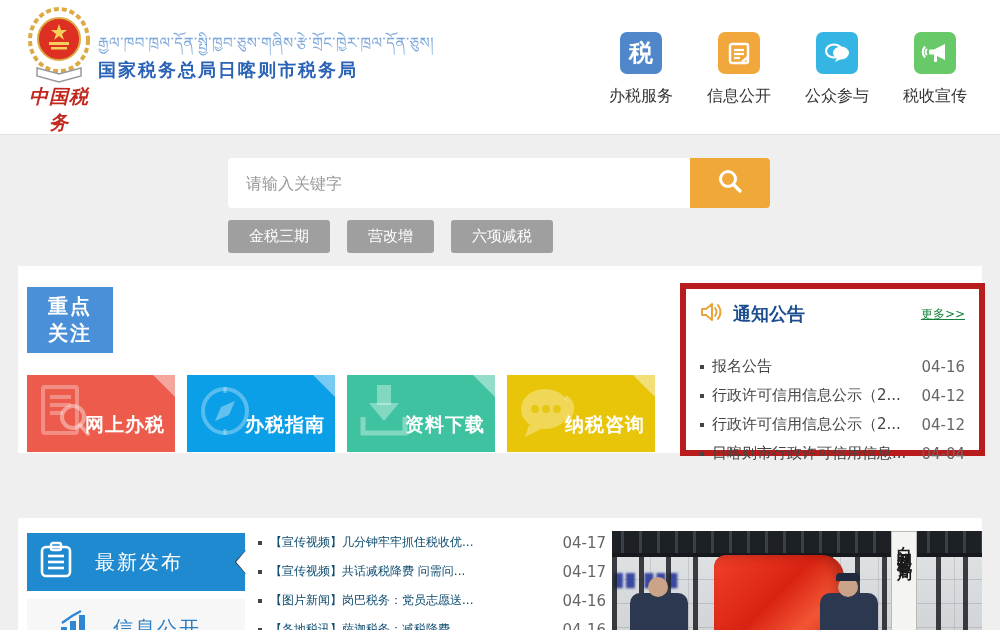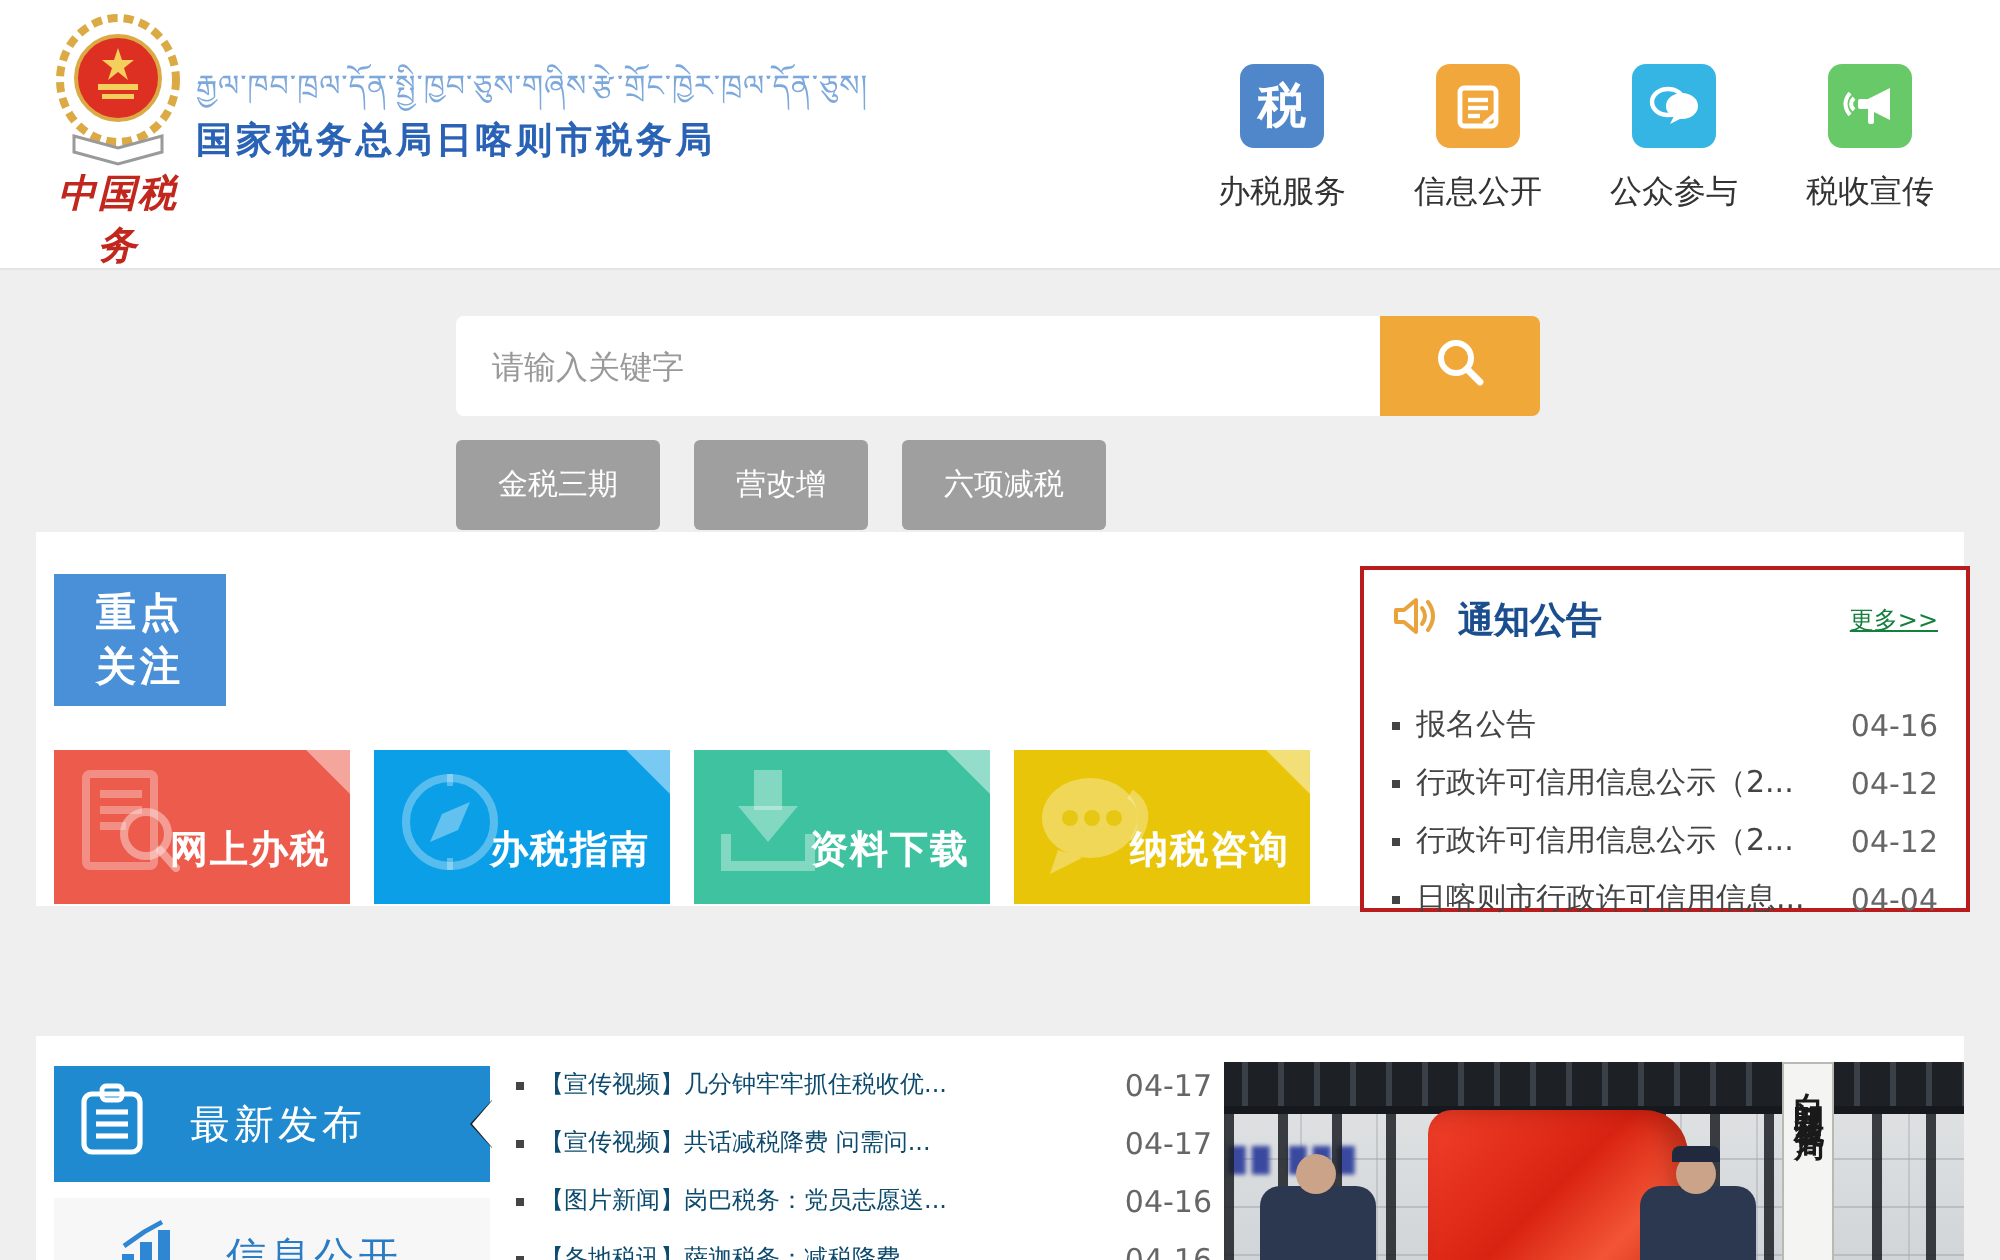--- a/index.html
+++ b/index.html
@@ -19,34 +19,34 @@
   .nav-glyph { font-size:24px; font-weight:bold; color:#fff; }
   .nav-label { margin-top:12px; font-size:16px; color:#333; }
 
   
   .search-section { position:absolute; top:136px; left:0; width:1000px; height:129px; background:#efefef; }
   .search-row { position:absolute; left:228px; top:22px; display:flex; }
   .search-input { width:462px; height:50px; background:#fff; border:none; outline:none; border-radius:4px 0 0 4px; padding:0 18px; font-size:16px; color:#333; font-family:inherit; }
   .search-input::placeholder { color:#999; }
   .search-btn { width:80px; height:50px; background:#f0a838; border:none; border-radius:0 4px 4px 0; cursor:pointer; display:flex; align-items:center; justify-content:center; }
   .tag-row { position:absolute; left:228px; top:84px; display:flex; }
-  .tag-btn { height:45px; padding:16px 21px; margin-right:17px; background:#9f9f9f; color:#fff; border:none; border-radius:3px; font-size:15px; cursor:pointer; font-family:Liberation Sans, sans-serif; display:flex; align-items:center; }
+  .tag-btn { height:33px; padding:16px 21px; margin-right:17px; background:#9f9f9f; color:#fff; border:none; border-radius:3px; font-size:15px; cursor:pointer; font-family:Liberation Sans, sans-serif; display:flex; align-items:center; }
 
   
   .main-band { position:absolute; top:266px; left:18px; width:964px; height:187px; background:#ffffff; }
   .focus-row { position:absolute; left:9px; top:21px; width:636px; height:66px; display:flex; }
   .focus-box { width:86px; background:#4a90d9; color:#fff; font-size:20px; font-weight:bold; display:flex; flex-direction:column; align-items:center; justify-content:center; line-height:27px; letter-spacing:2px; }
   .focus-headline { flex:1; background:#ededed; display:flex; align-items:center; padding-left:16px; font-size:21px; font-weight:bold; color:#333; white-space:nowrap; overflow:hidden; }
   .tiles-row { position:absolute; left:9px; top:109px; display:flex; }
   .tile { width:148px; height:77px; margin-right:12px; position:relative; cursor:pointer; overflow:hidden; }
   .tile::after { content:""; position:absolute; top:0; right:0; border-style:solid; border-width:0 22px 22px 0; border-color:transparent rgba(255,255,255,0.45) transparent transparent; }
   .tile-icon { position:absolute; left:8px; top:8px; opacity:0.9; }
   .tile-label { position:absolute; right:10px; bottom:14px; color:#fff; font-size:19px; font-weight:bold; letter-spacing:1px; }
 
-  .notice-panel { position:absolute; left:662px; top:17px; width:305px; height:173px; border:2px solid #b91c1c; background:#fff; padding:11px 14px 0 14px; }
+  .notice-panel { position:absolute; left:662px; top:17px; width:305px; height:173px; border:6px solid #b91c1c; background:#fff; padding:11px 14px 0 14px; }
   .notice-head { display:flex; align-items:center; height:28px; }
   .notice-title { font-size:18px; font-weight:bold; color:#1b4e8e; margin-left:9px; flex:1; }
   .notice-more { font-size:12px; color:#15803d; cursor:pointer;text-decoration:underline; }
   .notice-list { margin-top:24px; }
   .notice-item { display:flex; align-items:center; height:29px; cursor:pointer; }
   .bullet { width:4px; height:4px; background:#444; margin-right:8px; flex:none; }
   .notice-text { flex:1; font-size:15px; color:#444; white-space:nowrap; overflow:hidden; }
   .notice-date { font-size:15px; color:#666; margin-left:8px; }
 
   

